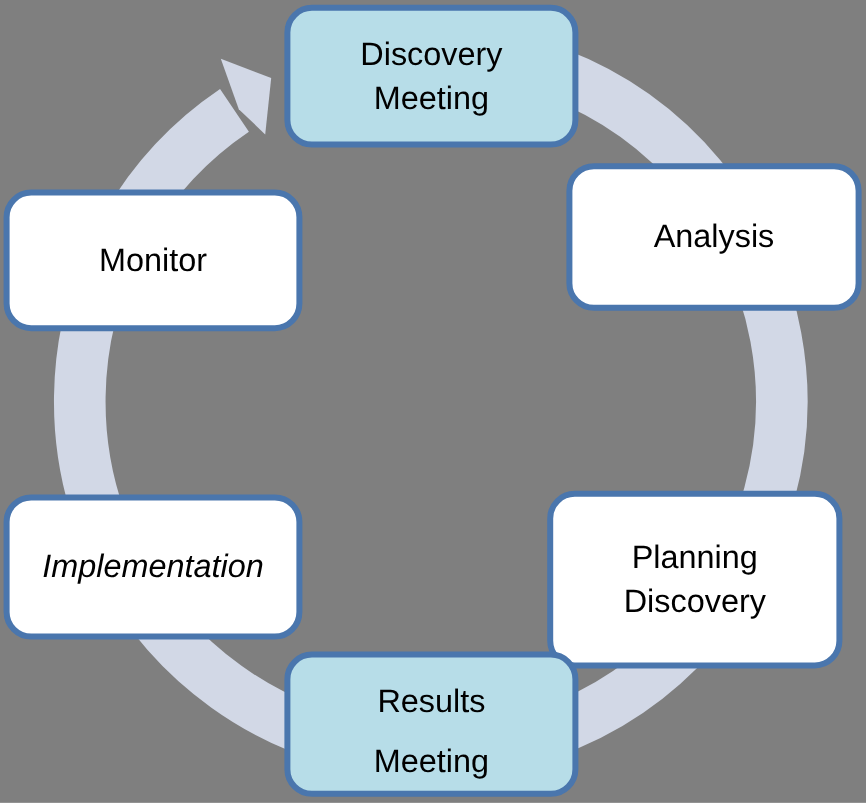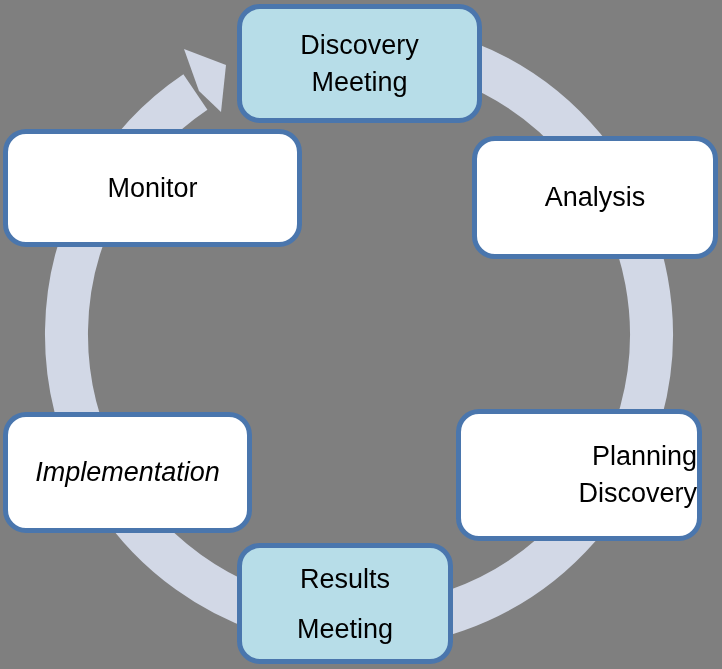--- a/index.html
+++ b/index.html
@@ -45,24 +45,24 @@
     text-align: center;
     color: var(--text, #000000);
     font-size: 27px;
     line-height: 37px;
   }
   .node.hl {
     background: var(--hl, #b7dde8);
   }
   .n-discovery      { left: 237px; top: 4px;   width: 245px; height: 119px; }
   .n-analysis       { left: 472px; top: 136px; width: 246px; height: 123px; text-align: center; }
-  .n-planning       { left: 456px; top: 409px; width: 246px; height: 132px; align-items: flex-end; }
-  .n-results        { left: 237px; top: 543px; width: 216px; height: 121px; line-height: 50px; }
+  .n-planning       { left: 456px; top: 409px; width: 246px; height: 148px; }
+  .n-results        { left: 237px; top: 543px; width: 245px; height: 121px; line-height: 50px; justify-content: flex-end; }
   .n-implementation { left: 3px;   top: 412px; width: 249px; height: 121px; font-style: italic; }
-  .n-monitor        { left: 3px;   top: 129px; width: 299px; height: 118px; }
+  .n-monitor        { left: 3px;   top: 158px; width: 249px; height: 118px; }
   .node-line { display: block; }
 </style>
 </head>
 <body>
 
 <div class="stage">
 
   <svg class="ring-svg" viewBox="0 0 722 669" aria-hidden="true">
     <path class="ring-arc" d="M 333.5 43.1 A 292.5 292.5 0 1 1 195.4 92.0"></path>
     <polygon class="ring-head" points="184,49 226,65 221,112 199,91"></polygon>

